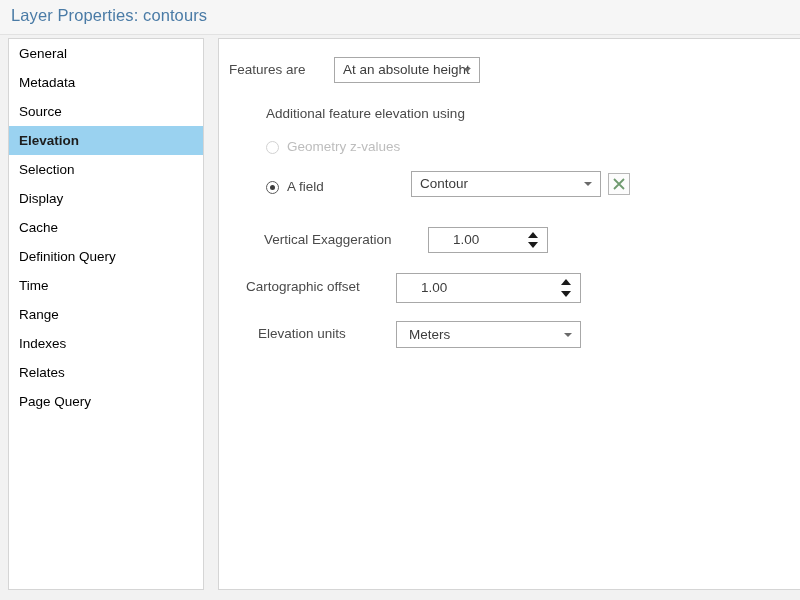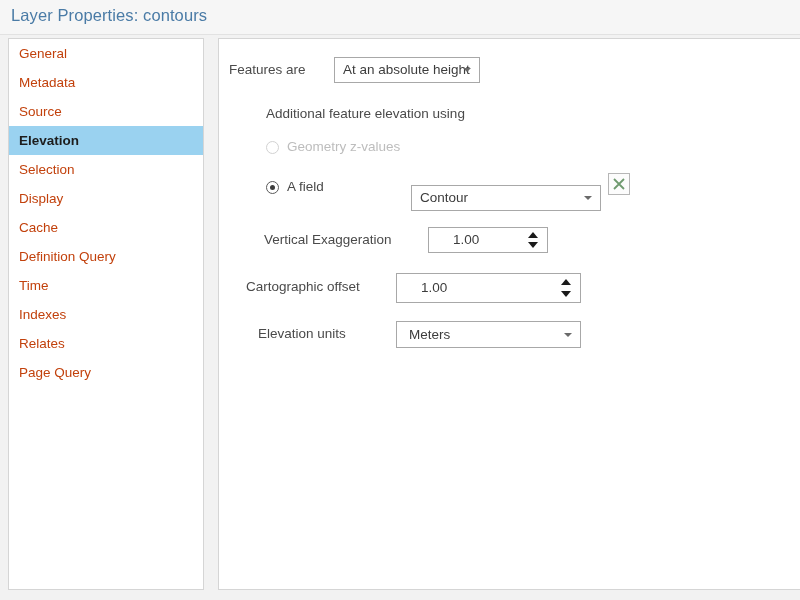--- a/index.html
+++ b/index.html
@@ -43,21 +43,21 @@
     background: #ffffff;
     border: 1px solid #d5d5d5;
     box-sizing: border-box;
     overflow: hidden;
   }
   .side-item {
     height: 29px;
     line-height: 29px;
     padding-left: 10px;
     font-size: 13.5px;
-    color: #c2410c;
+    color: #000000;
     white-space: nowrap;
     box-sizing: border-box;
   }
   .side-item.selected {
     background: #9ad2f0;
     color: #1d1d1d;
     font-weight: bold;
   }
 
   
@@ -183,20 +183,21 @@
 <div id="sidebar">
     <div class="side-item">General</div>
     <div class="side-item">Metadata</div>
     <div class="side-item">Source</div>
     <div class="side-item selected">Elevation</div>
     <div class="side-item">Selection</div>
     <div class="side-item">Display</div>
     <div class="side-item">Cache</div>
     <div class="side-item">Definition Query</div>
     <div class="side-item">Time</div>
+    <div class="side-item">Range</div>
     <div class="side-item">Indexes</div>
     <div class="side-item">Relates</div>
     <div class="side-item">Page Query</div>
   </div>
 
 <div id="main-panel">
 
   <div class="row" style="left:10px; top:18px;">
     <span class="lbl" style="position:absolute; left:0; top:5px;">Features are</span>
     <div class="combo" style="position:absolute; left:105px; top:0; width:146px;">
@@ -210,21 +211,21 @@
   <div class="radio-wrap" style="left:47px; top:100px;">
     <span class="radio off"></span>
     <span class="radio-label disabled">Geometry z-values</span>
   </div>
 
   <div class="radio-wrap" style="left:47px; top:140px;">
     <span class="radio on"></span>
     <span class="radio-label enabled">A field</span>
   </div>
 
-  <div class="combo" style="position:absolute; left:192px; top:146px; width:190px;">
+  <div class="combo" style="position:absolute; left:192px; top:132px; width:190px;">
     <span>Contour</span>
     <span class="caret"></span>
   </div>
 
   <div id="expr-button" style="left:389px; top:134px;">
     <svg width="20" height="20" viewBox="0 0 20 20" aria-hidden="true">
       <path d="M5 5 L15 15 M15 5 L5 15" stroke="#6f9a6f" stroke-width="1.8" fill="none"></path>
     </svg>
   </div>
 

